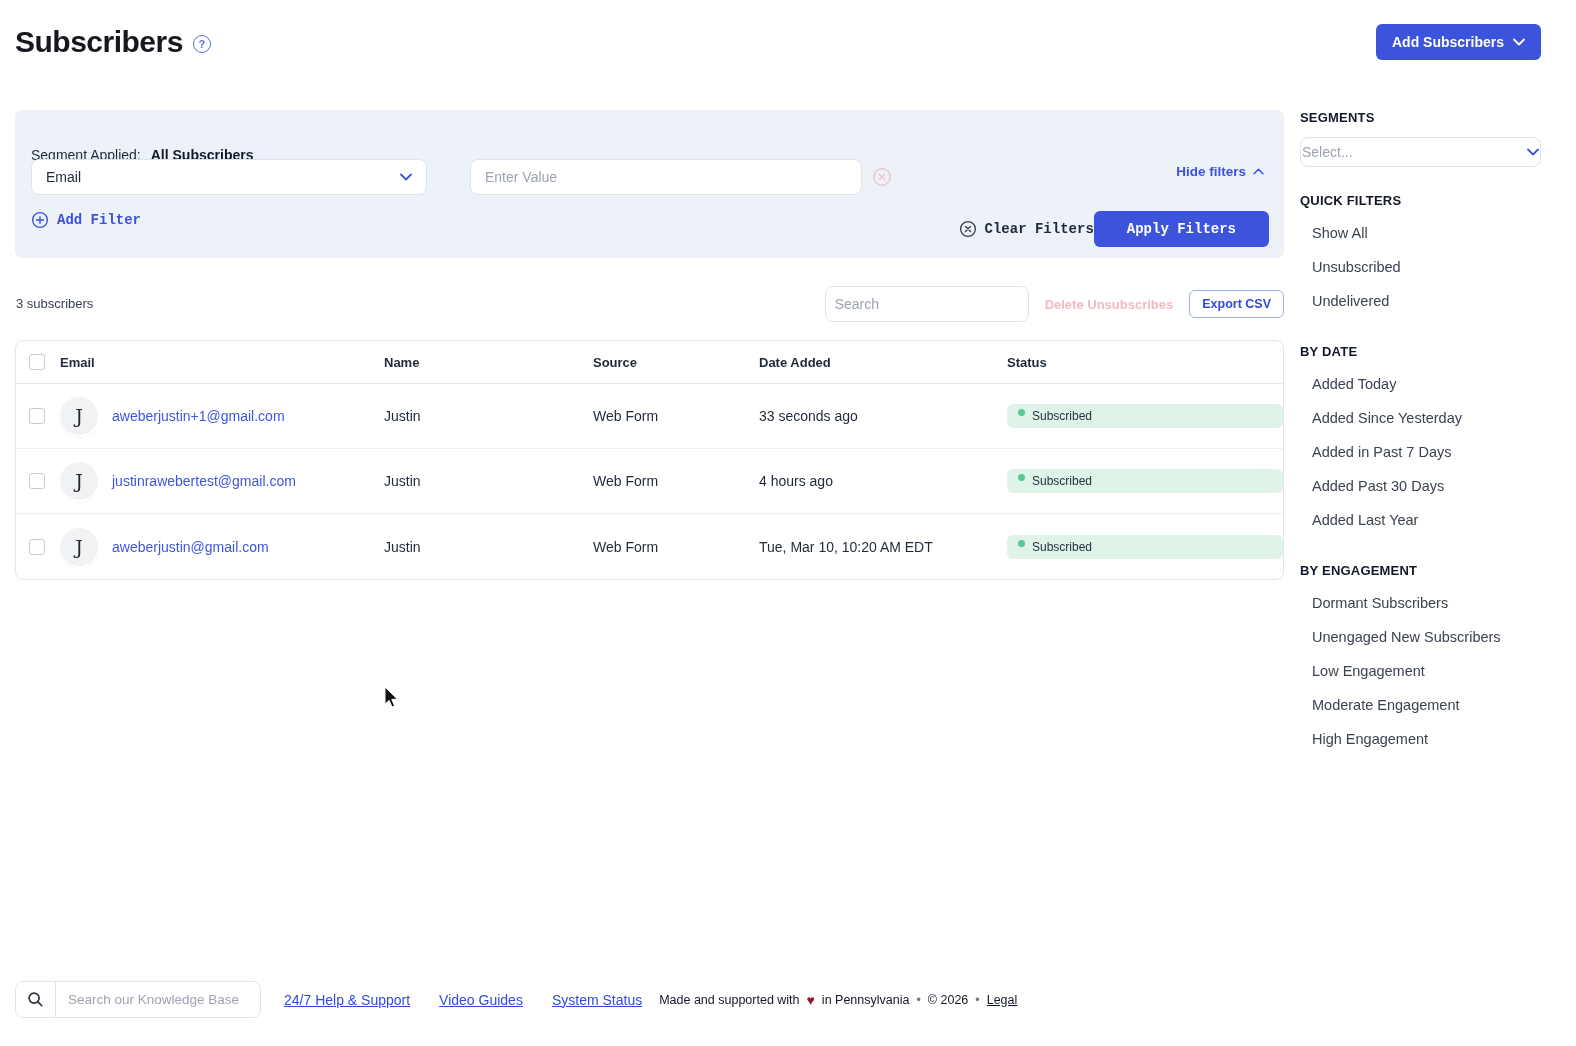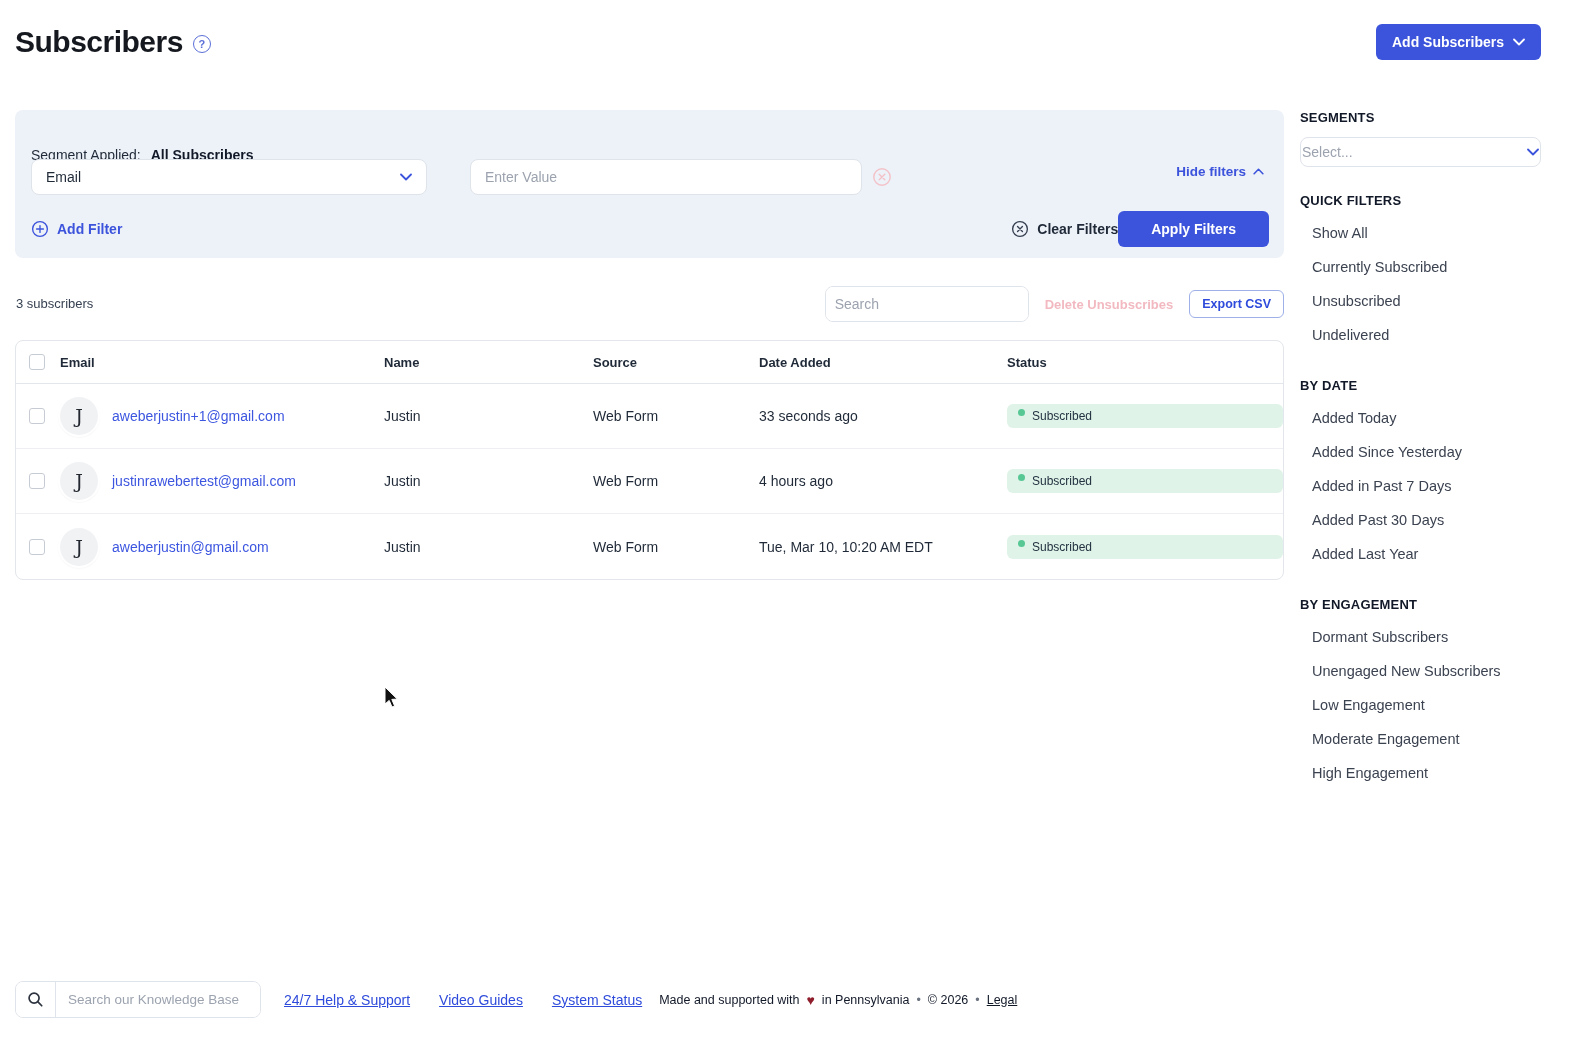--- a/index.html
+++ b/index.html
@@ -19,21 +19,21 @@
   .seg-label { font-size:14px; color:#1f2937; }
   .seg-value { font-size:14px; font-weight:700; color:#111827; margin-left:10px; }
   .hide-filters { margin-left:auto; background:transparent; border:none; font-family:inherit; color:#3c53dc; font-size:13.5px; font-weight:700; display:inline-flex; align-items:center; gap:7px; cursor:pointer; padding:6px 8px;margin-top:34px; }
   .fp-row2 { position:absolute; top:49px; left:16px; right:16px; display:flex; align-items:center; }
   .select-box { height:36px; background:#fff; border:1px solid #dfe3ea; border-radius:8px; display:flex; align-items:center; justify-content:space-between; padding:0 14px; font-size:14px; color:#1f2937; cursor:pointer; }
   .select-field { width:396px; margin-right:16px; }
   .select-cond { width:394px; margin-right:13px; }
   .value-input { width:392px; height:36px; background:#fff; border:1px solid #dfe3ea; border-radius:8px; padding:10px 14px; font-family:inherit; font-size:14px; color:#1f2937;margin-left:27px; }
   .value-input::placeholder { color:#9ca3af; }
   .remove-filter { background:none; border:none; margin-left:8px; cursor:pointer; display:flex; padding:2px; }
-  .fp-row3 { position:absolute; left:16px; right:15px; top:101px; display:flex; align-items:center; }
+  .fp-row3 { position:absolute; left:16px; right:15px; top:101px; display:flex; align-items:flex-start;font-family:Liberation Mono, monospace; }
   .add-filter { background:none; border:none; font-family:inherit; color:#3c53dc; font-size:14px; font-weight:600; display:inline-flex; align-items:center; gap:8px; cursor:pointer; }
   .fp-actions { margin-left:auto; display:flex; align-items:center; }
   .clear-filters { background:none; border:none; font-family:inherit; color:#1f2937; font-size:14px; font-weight:600; display:inline-flex; align-items:center; gap:8px; cursor:pointer; }
   .apply-filters { padding:10px 33px; }
 
   
   .count-text { position:absolute; top:296px; left:16px; font-size:13px; color:#374151; }
   .list-toolbar { position:absolute; top:286px; left:825px; width:459px; display:flex; align-items:center; justify-content:flex-end; gap:16px; }
   .search-group { display:flex; align-items:stretch; height:36px; width:258px; border:1px solid #dfe3ea; border-radius:8px; overflow:hidden; background:#f97316; margin-right:auto;justify-content:flex-end; }
   .search-icon-seg { width:36px; background:#f3f4f6; border-right:1px solid #dfe3ea; display:flex; align-items:center; justify-content:center; }
@@ -217,21 +217,20 @@
       <span class="ph">Select...</span>
       <svg width="12" height="8" viewBox="0 0 12 8">
           <path d="M1 1.5 L6 6.5 L11 1.5" fill="none" stroke="#3c53dc" stroke-width="1.8" stroke-linecap="round" stroke-linejoin="round"></path>
         </svg>
     </div>
 
     <div class="side-section">
       <div class="side-heading">QUICK FILTERS</div>
       <ul class="side-items">
         <li>Show All</li>
-        <li>Currently Subscribed</li>
         <li>Unsubscribed</li>
         <li>Undelivered</li>
       </ul>
     </div>
 
     <div class="side-section">
       <div class="side-heading">BY DATE</div>
       <ul class="side-items">
         <li>Added Today</li>
         <li>Added Since Yesterday</li>

